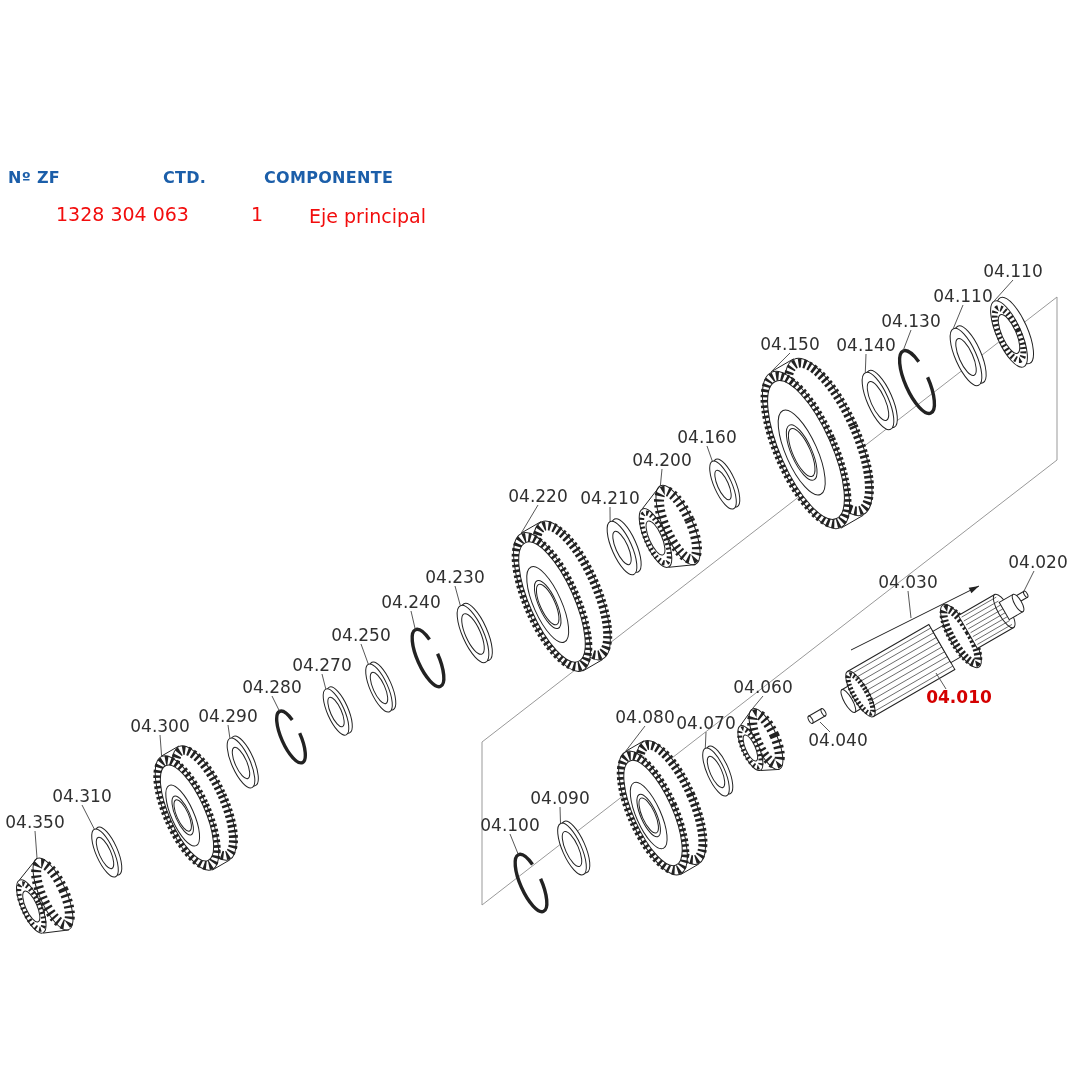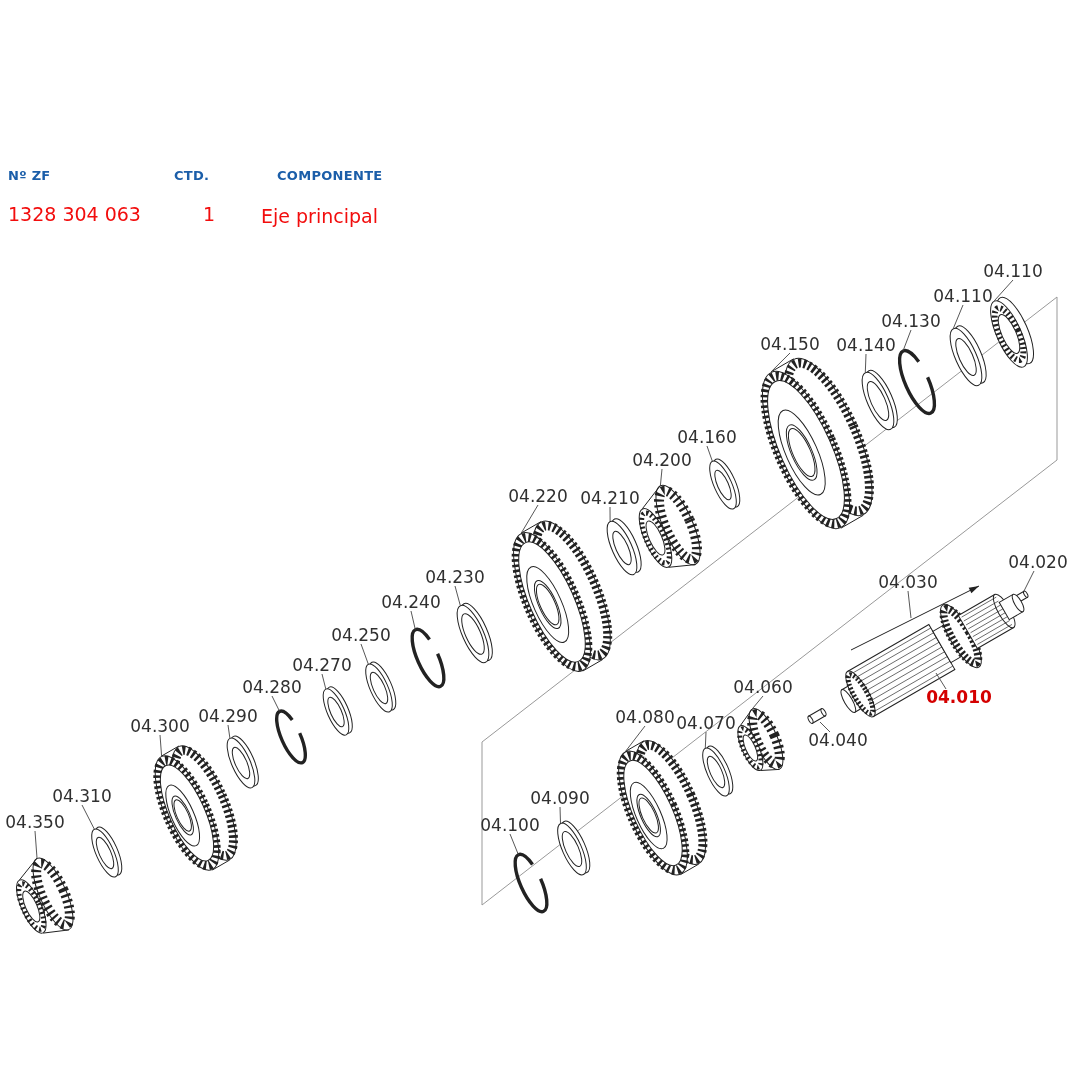--- a/index.html
+++ b/index.html
@@ -7,34 +7,35 @@
   body {
     width:1080px; height:1080px;
     background:#ffffff;
     position:relative;
     overflow:hidden;
     font-family:"DejaVu Sans","Liberation Sans",sans-serif;
   }
   .th {
     position:absolute;
     font-weight:bold;
-    font-size:13px;
+    font-size:16px;
     color:var(--header-blue,#1b5ea9);
     letter-spacing:0.3px;
     white-space:nowrap;
   }
   .td {
     position:absolute;
     font-size:19px;
     color:var(--row-red,#ee0000);
     white-space:nowrap;
+    margin-left:48px;
   }
   .th-zf  { left:8px;  top:168px; }
-  .th-qty { left:174px; top:168px; }
-  .th-comp{ left:277px; top:168px; }
+  .th-qty { left:163px; top:168px; }
+  .th-comp{ left:264px; top:168px; }
   .td-zf  { left:8px;  top:203px; }
   .td-qty { left:163px; top:203px; width:52px; text-align:right; }
   .td-comp{ left:261px; top:205px; }
   #diagram-svg { position:absolute; left:0; top:0; }
 </style>
 </head>
 <body>
 
 <div>
   <span class="th th-zf">Nº ZF</span>

